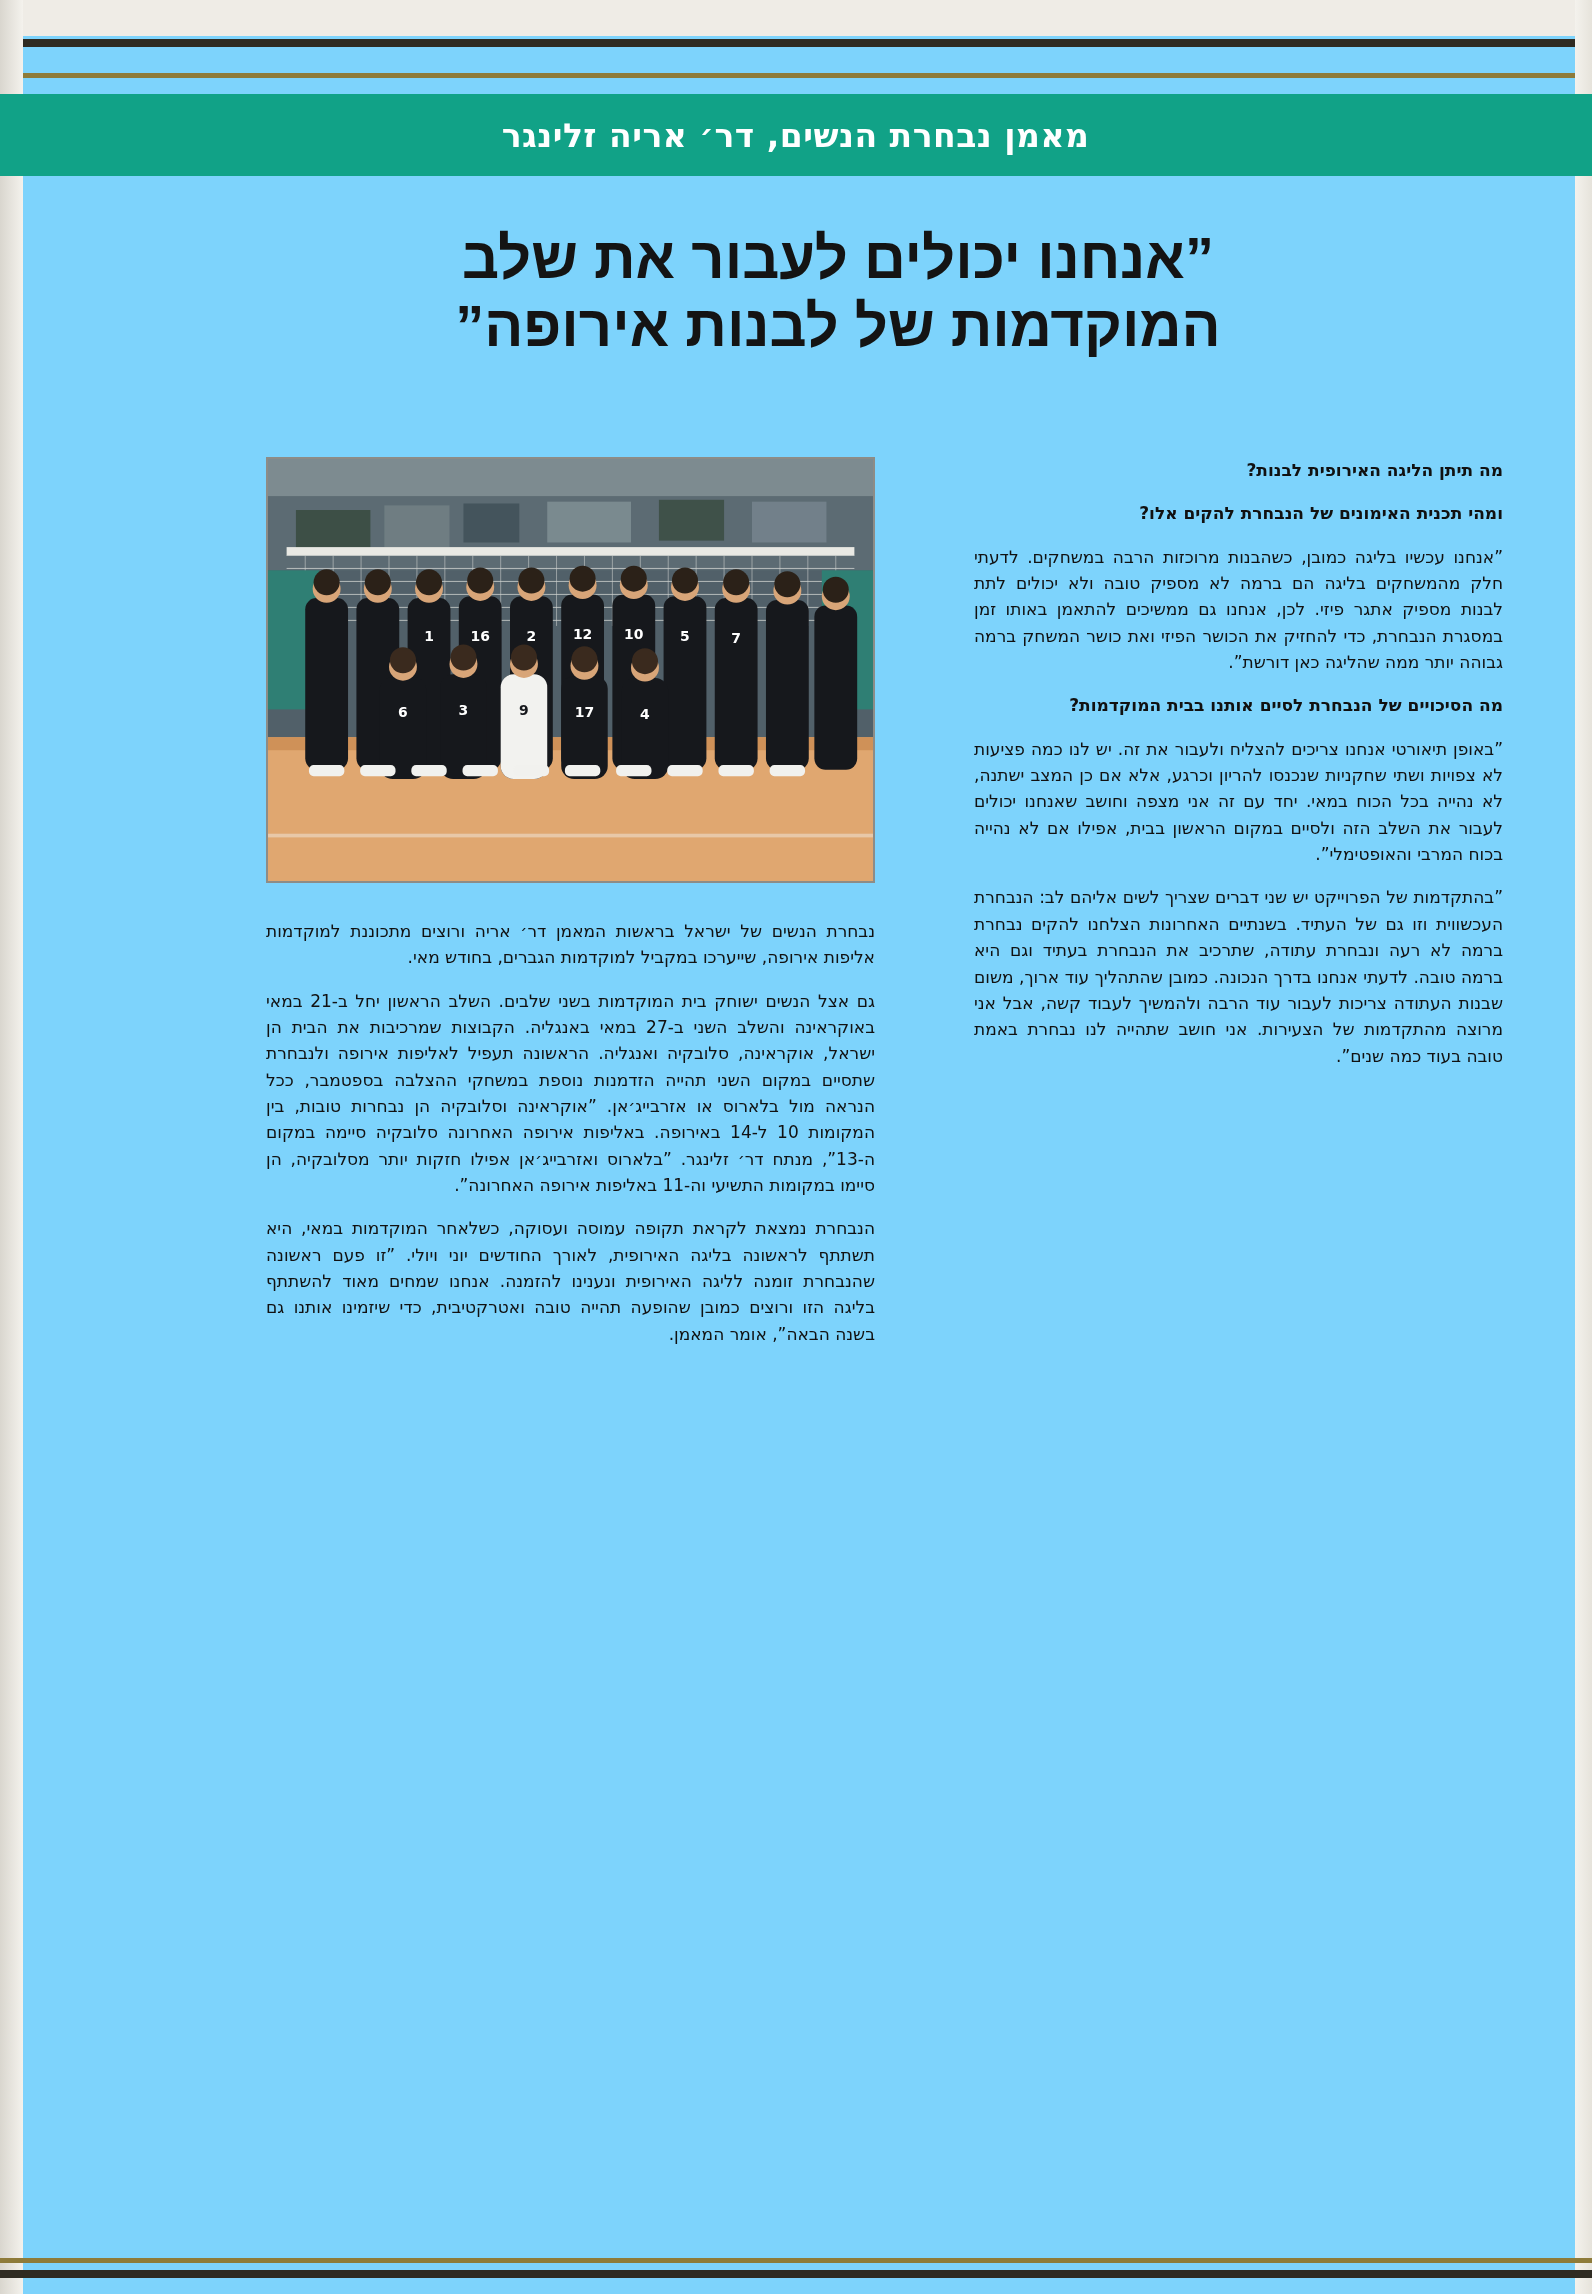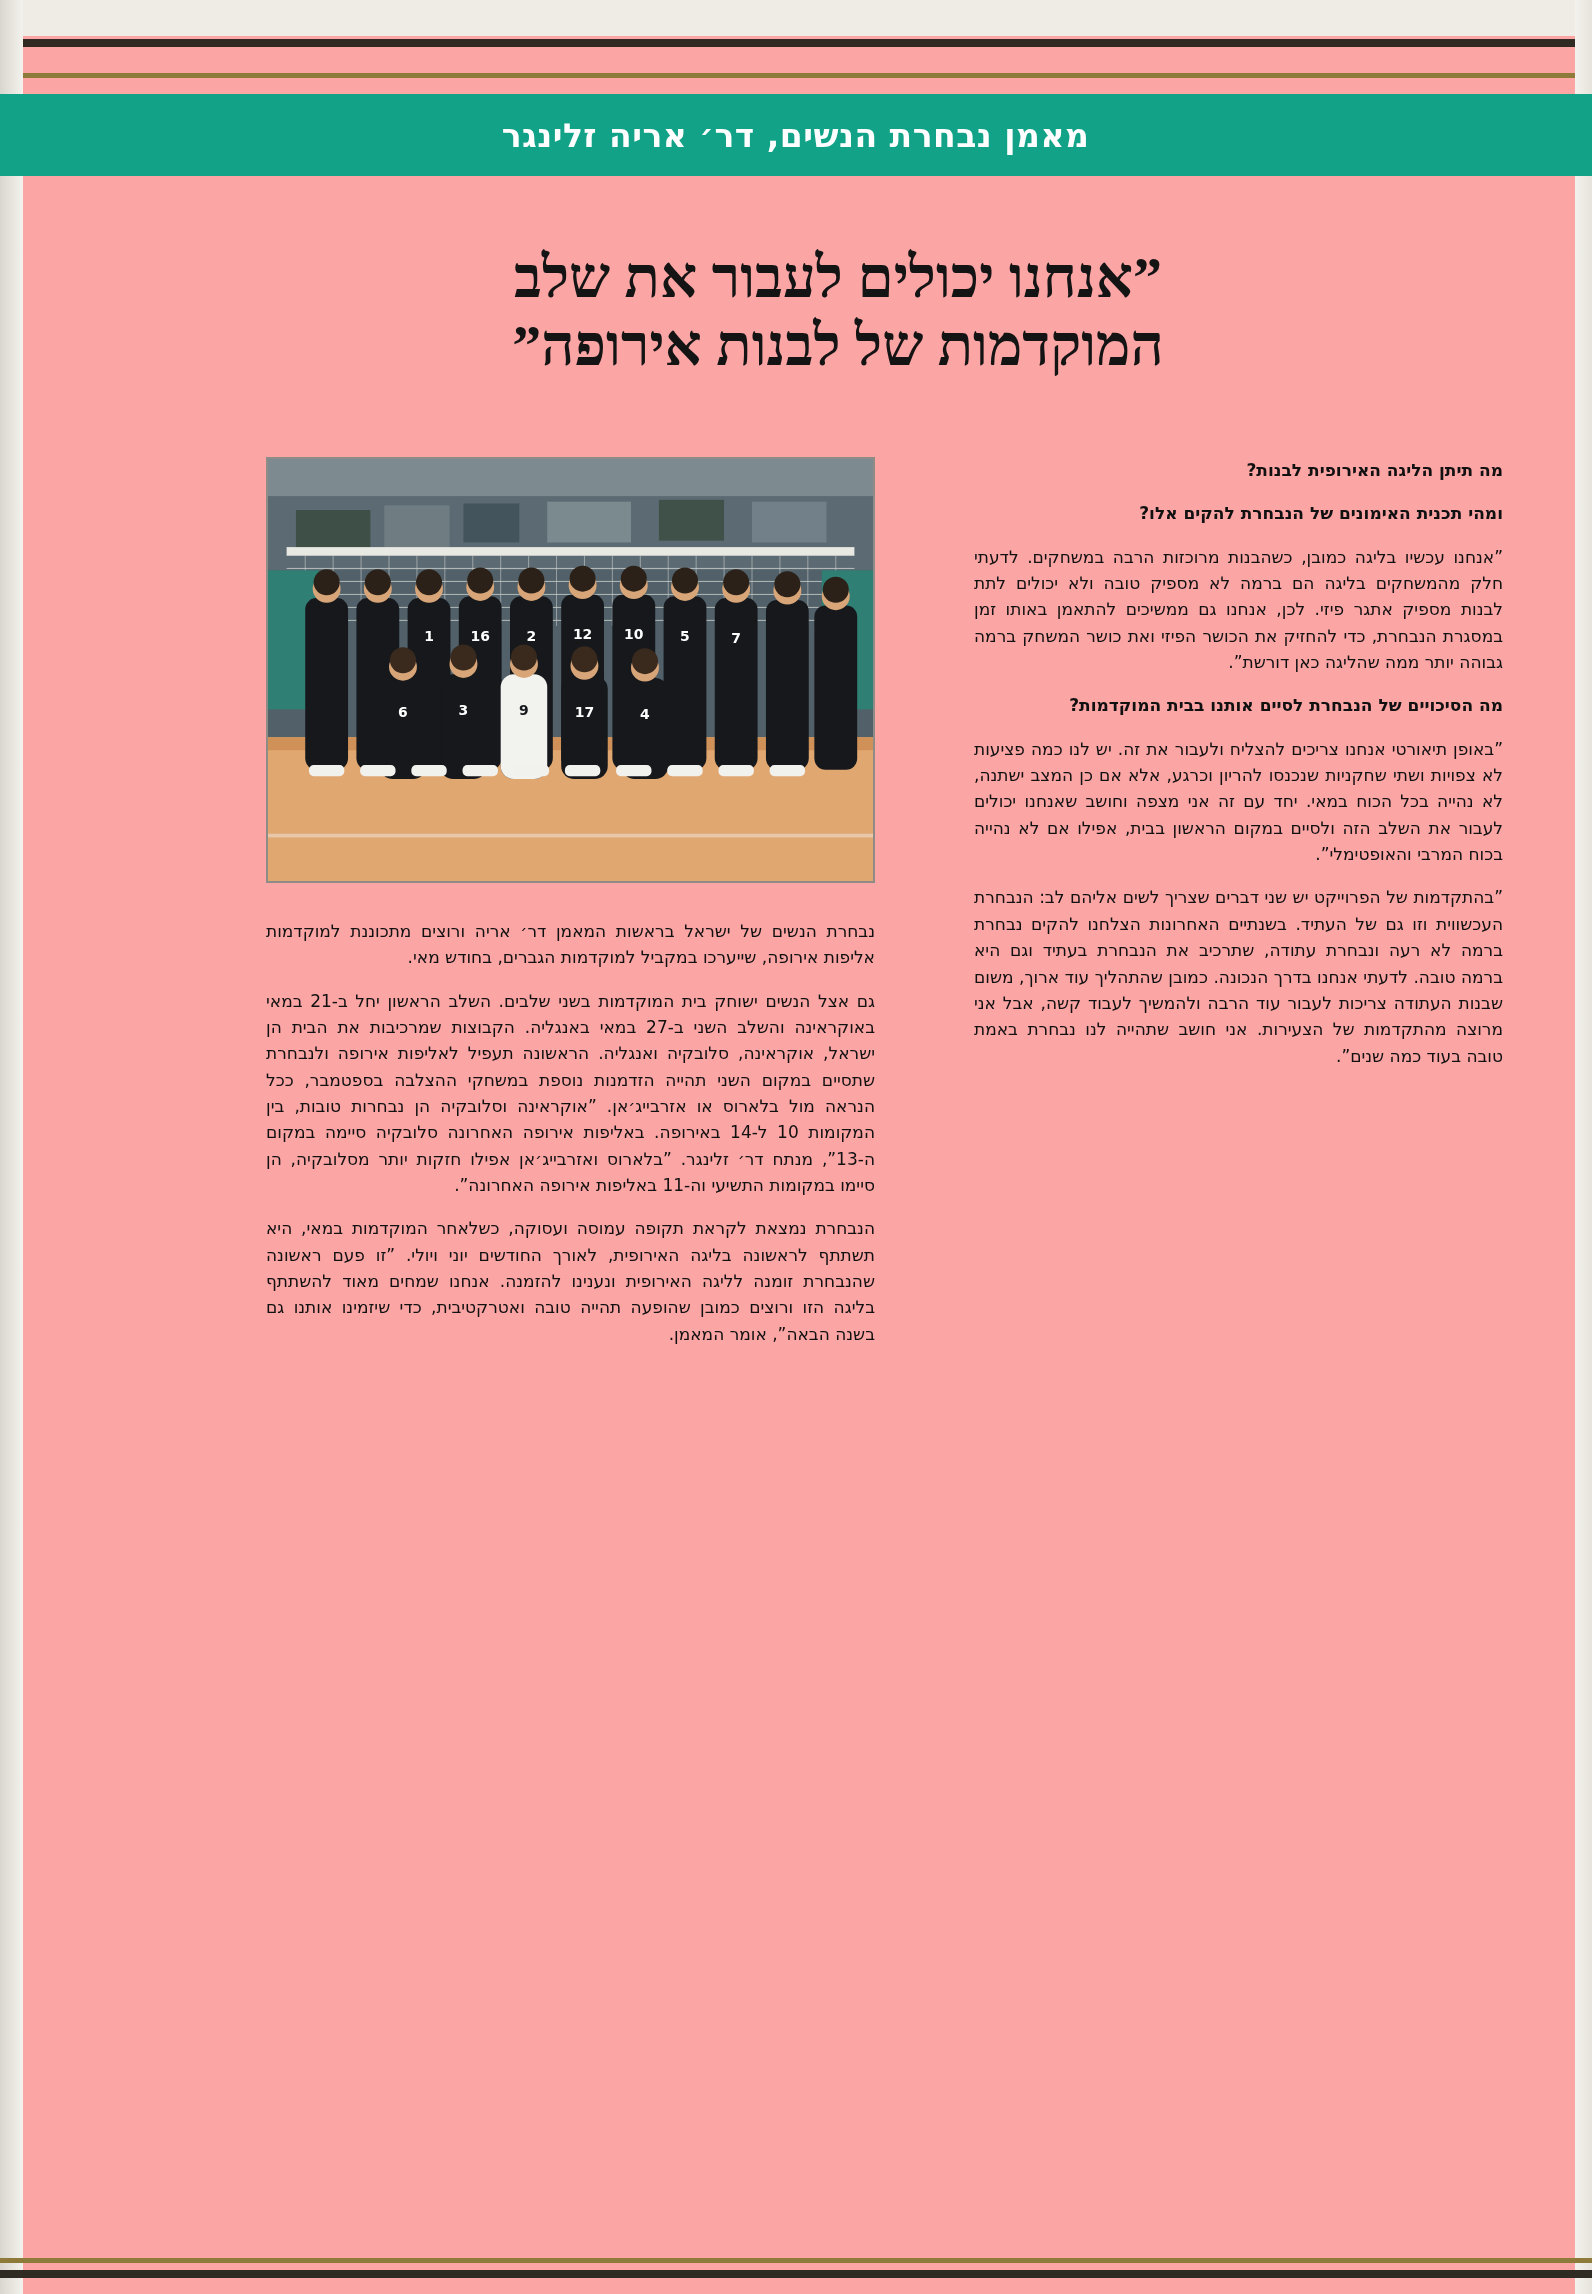--- a/index.html
+++ b/index.html
@@ -4,21 +4,21 @@
 <style>
   html, body {
     margin: 0;
     padding: 0;
     background: #b9b9b4;
   }
   .page {
     position: relative;
     width: 1593px;
     height: 2295px;
-    background: #fca5a5;
+    background: #7dd3fc;
     overflow: hidden;
     font-family: "DejaVu Sans", sans-serif;
   }
 
   
   .edge-top {
     position: absolute;
     top: 0; left: 0; right: 0;
     height: 36px;
     background: #efece6;
@@ -64,29 +64,29 @@
     color: #ffffff;
     font-size: 33px;
     font-weight: bold;
     letter-spacing: 0.5px;
     font-family: "DejaVu Sans", sans-serif;
   }
 
   
   .headline {
     position: absolute;
-    top: 244px;
+    top: 224px;
     right: 89px;
     width: 1330px;
     text-align: center;
     color: #141414;
     font-size: 58px;
     line-height: 1.18;
     font-weight: bold;
-    font-family: Liberation Serif, serif;
+    font-family: Liberation Sans, sans-serif;
   }
 
   
   .photo-wrap {
     position: absolute;
     top: 457px;
     left: 267px;
     width: 609px;
     height: 426px;
     border: 2.8px solid #8d8c87;

